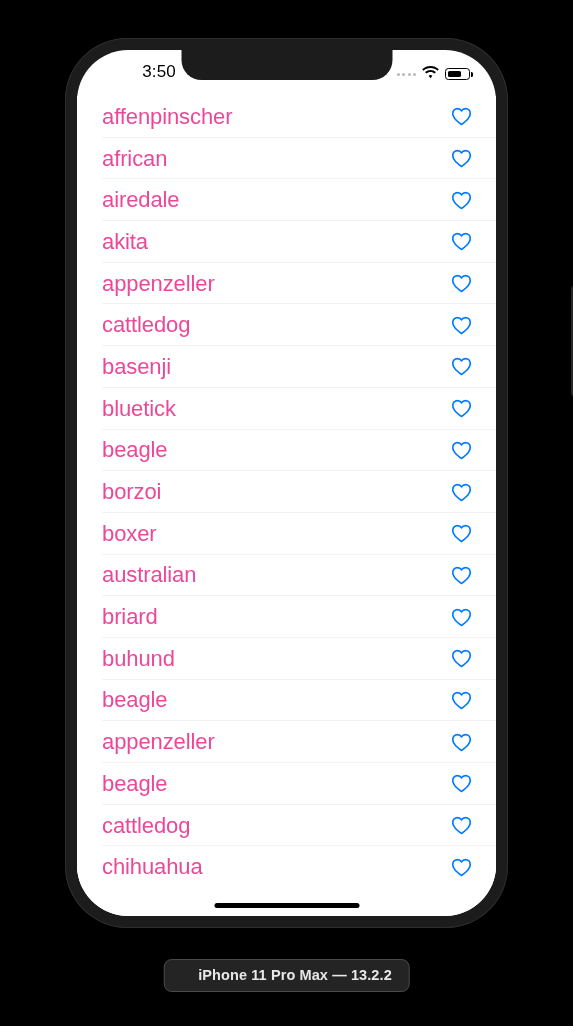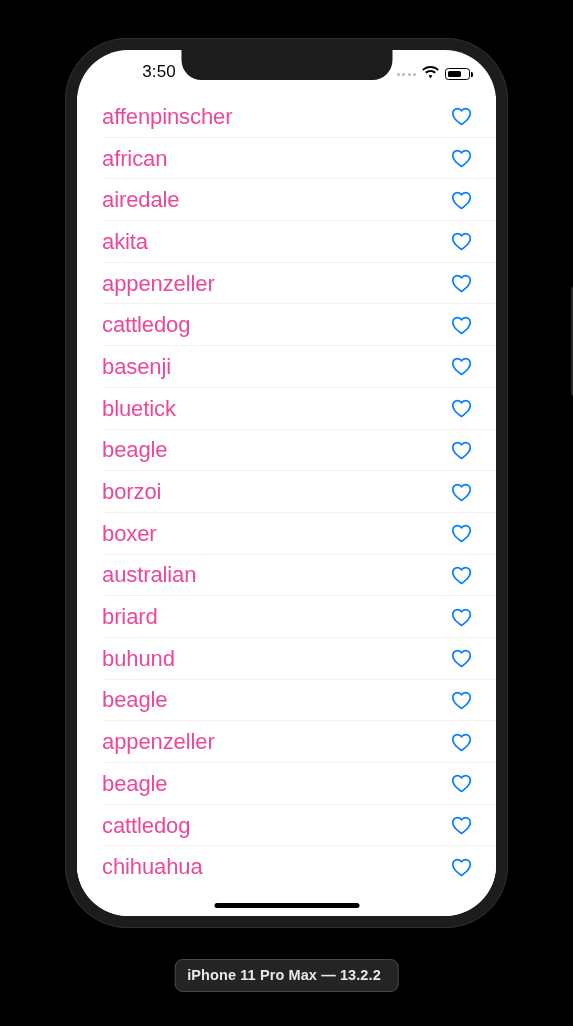--- a/index.html
+++ b/index.html
@@ -183,21 +183,21 @@
     border-radius: 3px;
     z-index: 35;
   }
 
   
   .device-badge {
     position: absolute;
     left: 50%;
     transform: translateX(-50%);
     top: 959px;
-    padding: 7px 17px 8px 12px;
+    padding: 7px 17px 8px 34px;
     background: #242424;
     border: 1px solid #4a4a4a;
     border-radius: 8px;
     color: #e8e8e8;
     font-size: 14.5px;
     font-weight: bold;
     white-space: nowrap;
     letter-spacing: 0.1px;
   }
 </style>

